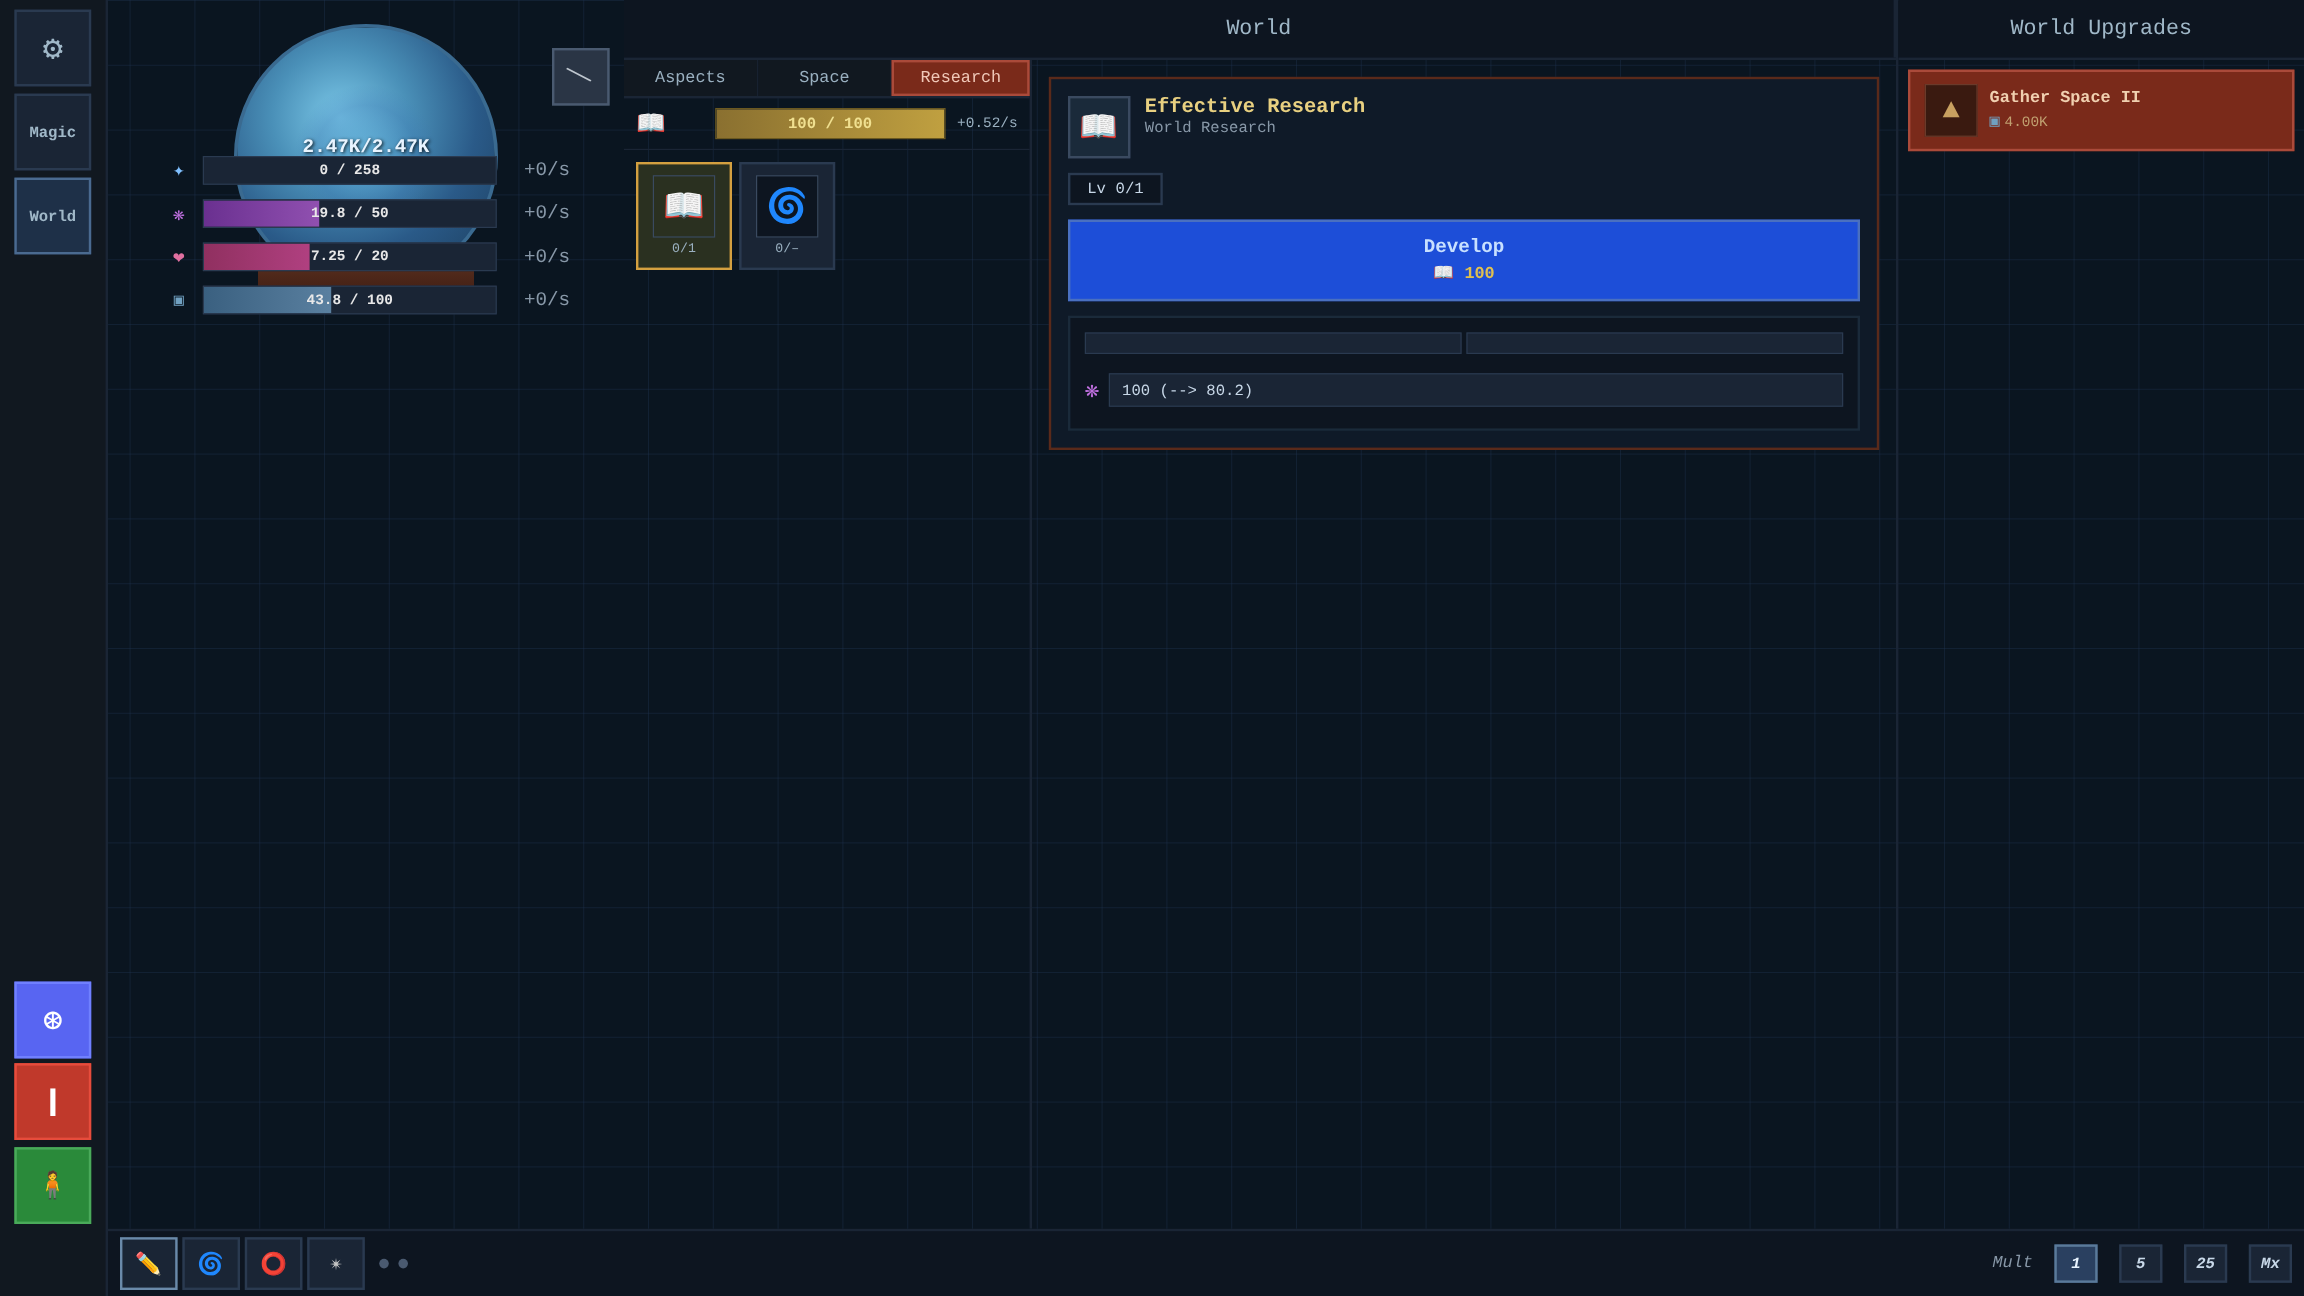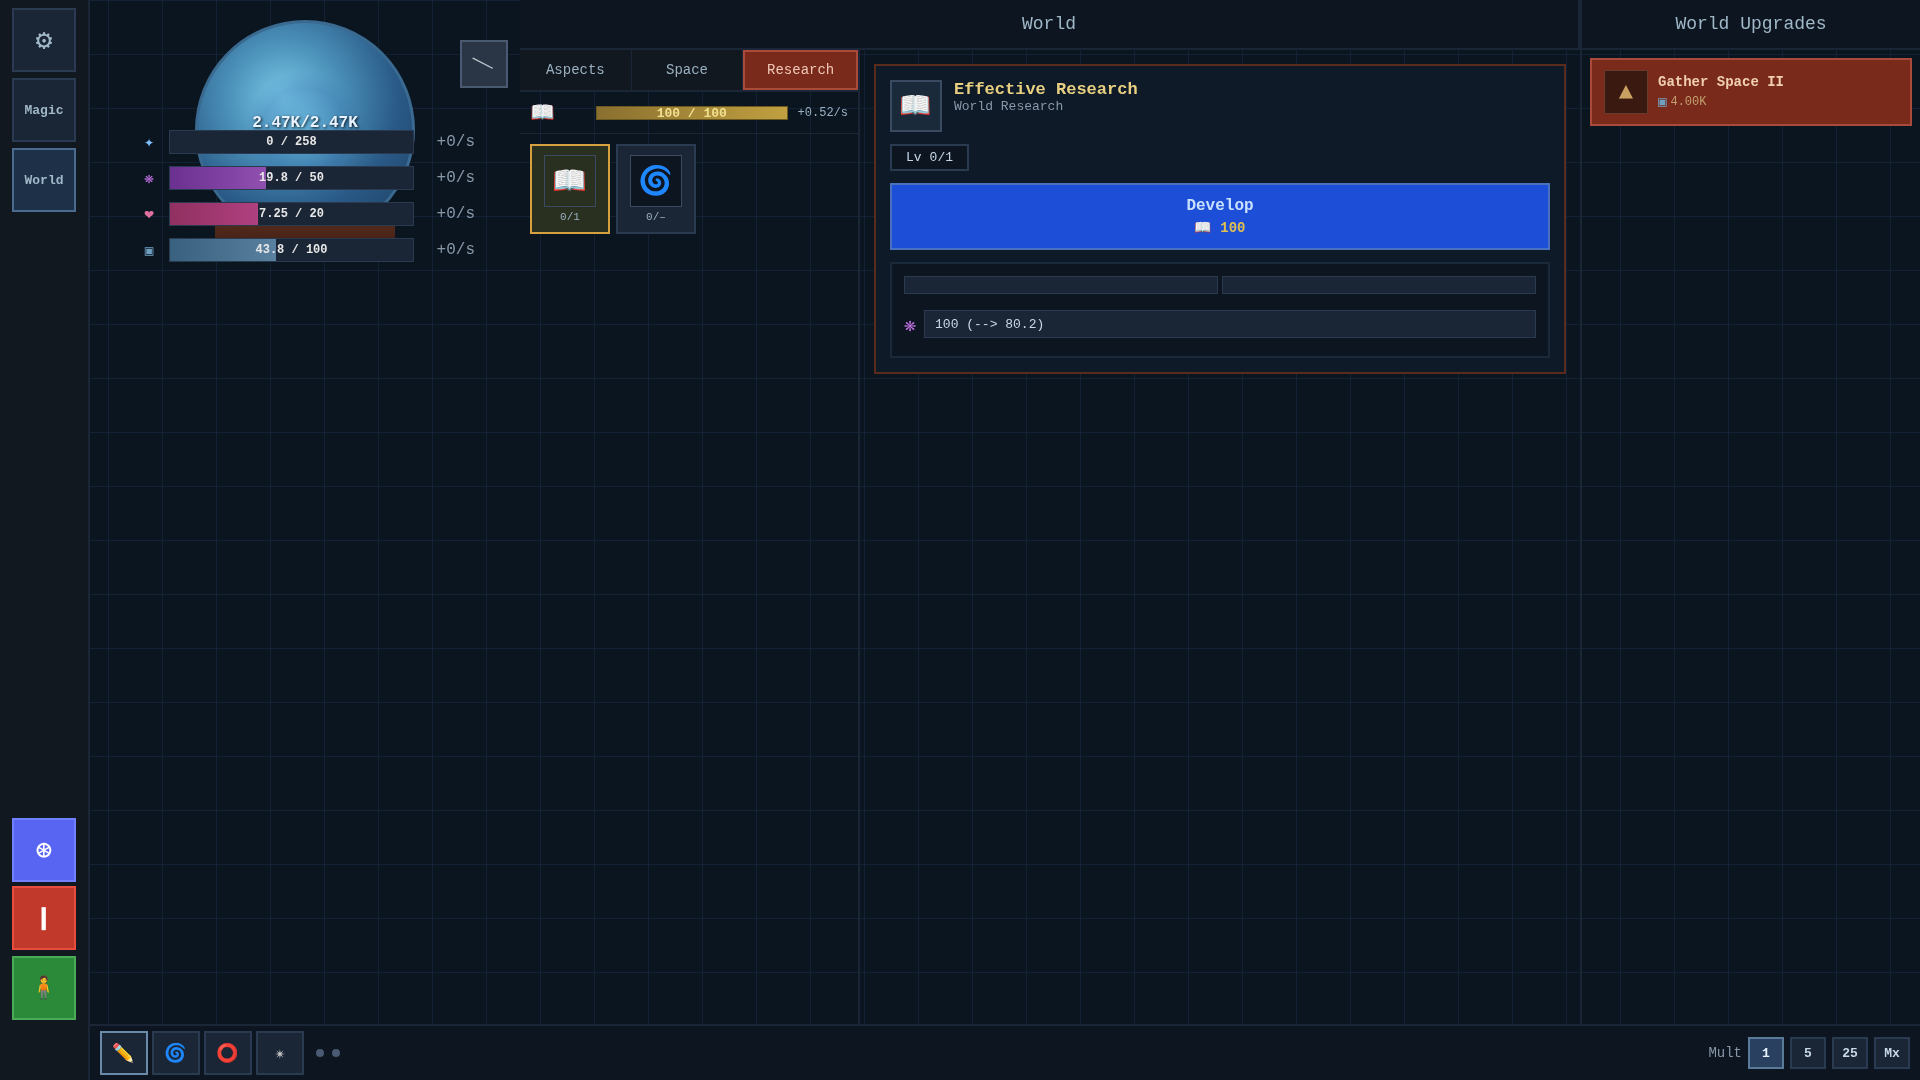--- a/index.html
+++ b/index.html
@@ -287,21 +287,22 @@
       width: 8px;
       height: 8px;
       border-radius: 50%;
       background: #4a5a70;
     }
 
     .mult-section {
       margin-left: auto;
       display: flex;
       align-items: center;
-      gap: 6px;
+      gap: 18px;
+      font-style: italic;
     }
 
     .mult-label {
       font-size: 14px;
       color: #8898a8;
       font-family: 'Courier New', monospace;
     }
 
     .mult-btn {
       width: 36px;
@@ -360,21 +361,21 @@
     
     .left-content {
       width: 340px;
       border-right: 2px solid #1a2535;
       display: flex;
       flex-direction: column;
     }
 
     .tabs-row {
       display: flex;
-      height: 42px;
+      height: 32px;
       border-bottom: 2px solid #1a2535;
     }
 
     .tab-btn {
       flex: 1;
       background: #111820;
       border: none;
       border-right: 1px solid #1a2535;
       color: #9ab0c0;
       font-family: 'Courier New', monospace;
@@ -399,21 +400,21 @@
       border-bottom: 1px solid #1a2535;
     }
 
     .book-icon {
       font-size: 20px;
       color: #c0a060;
     }
 
     .research-bar-outer {
       flex: 1;
-      height: 14px;
+      height: 26px;
       background: #3a3010;
       border: 1px solid #6a5820;
       position: relative;
       overflow: hidden;
       margin-left: 31px;
     }
 
     .research-bar-fill {
       height: 100%;
       background: linear-gradient(to right, #8a7030, #c0a040);

